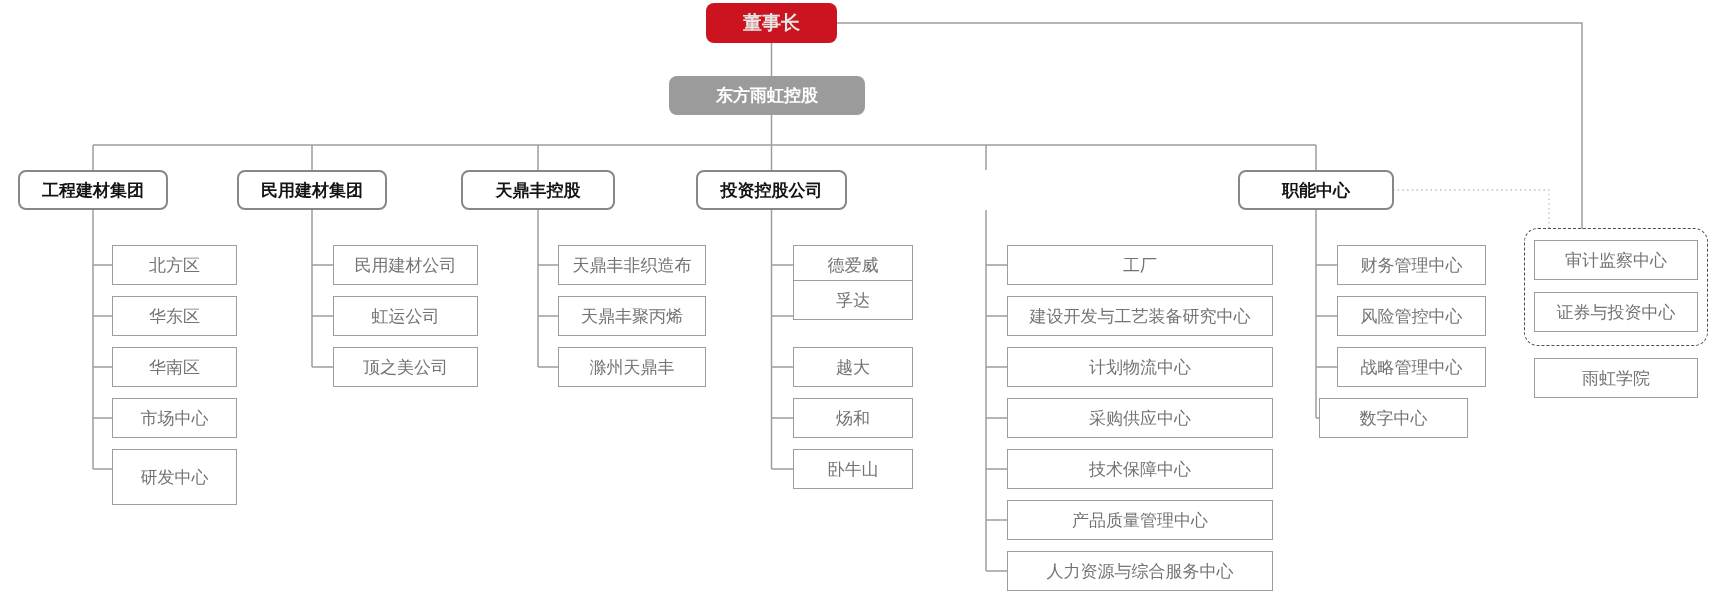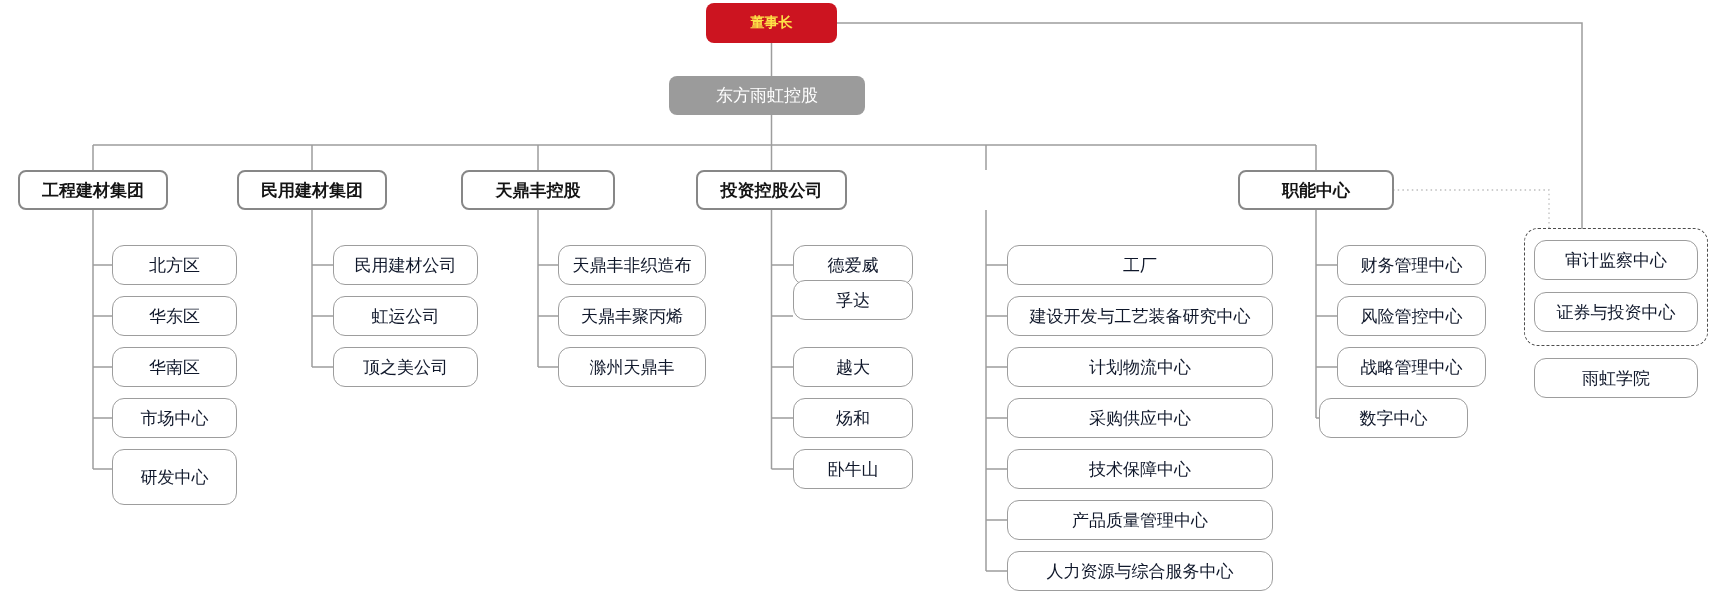--- a/index.html
+++ b/index.html
@@ -6,34 +6,34 @@
   .canvas {
     position: relative; width: 1720px; height: 596px; overflow: hidden;
     background: #ffffff;
     font-family: "Liberation Sans", "DejaVu Sans", sans-serif;
   }
   .connectors { position: absolute; left: 0; top: 0; }
   .node {
     position: absolute; box-sizing: border-box;
     display: flex; align-items: center; justify-content: center;
     background: #ffffff; border: 1.4px solid var(--line, #9d9d9d);
-    border-radius: 12px; font-size: 17px; color: #0f172a; white-space: nowrap;
+    border-radius: 0; font-size: 17px; color: #737373; white-space: nowrap;
     z-index: 2;
   }
   .parent {
     border: 2px solid #878787; border-radius: 8px;
     font-weight: bold; color: #141414; font-size: 17px; text-align: center;
   }
   .root {
-    background: var(--root-bg, #cc1420); border: none; color: #fde047;
-    font-weight: bold; font-size: 14px; border-radius: 8px;
+    background: var(--root-bg, #cc1420); border: none; color: #e5e5e5;
+    font-weight: bold; font-size: 19px; border-radius: 8px;
   }
   .holding {
     background: var(--holding-bg, #9b9b9b); border: none; color: #ffffff;
-    font-weight: normal; font-size: 17px; border-radius: 8px;
+    font-weight: bold; font-size: 17px; border-radius: 8px;
   }
   .dashed-group {
     position: absolute; box-sizing: border-box;
     border: 1.6px dashed #4d4d4d; border-radius: 14px;
     background: transparent; z-index: 1;
   }
 </style>
 </head>
 <body>
 

